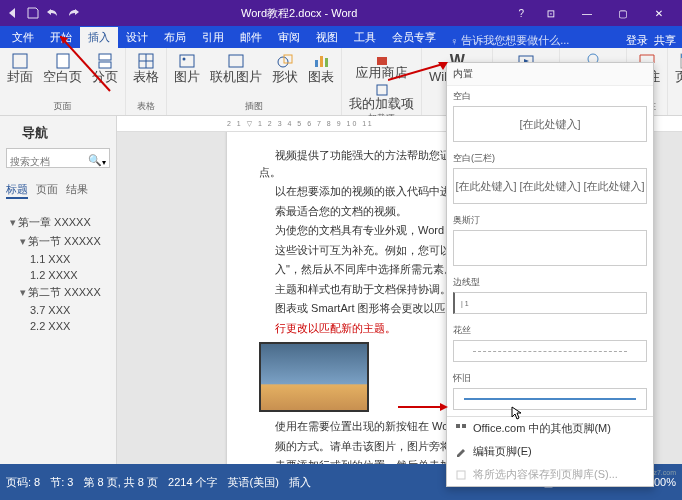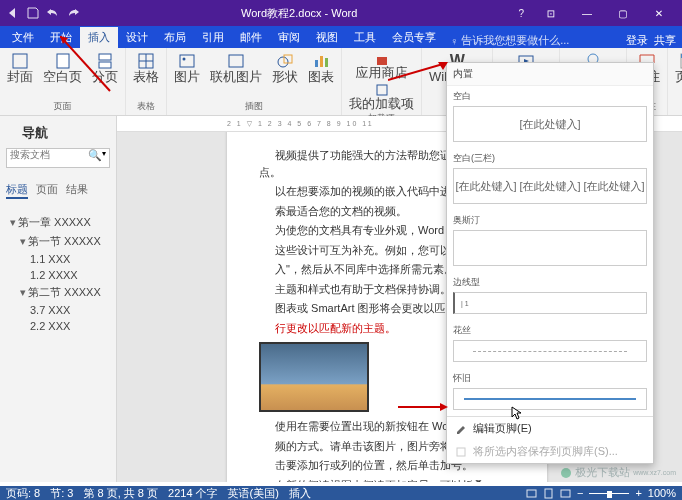--- a/index.html
+++ b/index.html
@@ -19,21 +19,21 @@
 .ribbon{height:68px;background:#f3f3f3;border-bottom:1px solid #d6d6d6;display:flex;position:relative}
 .group{border-right:1px solid #e4e4e4;padding:2px 4px;display:flex;flex-direction:column;align-items:center;gap:1px}
 .group .row{display:flex;gap:4px;align-items:flex-start}
 .group .lab{font-size:9px;color:#666;margin-top:auto}
 .btnv{display:flex;flex-direction:column;align-items:center;gap:1px;padding:2px 3px;font-size:9px;color:#444}
 .btnv svg{width:18px;height:18px;fill:#2b579a}
 .btnv.sm svg{width:14px;height:14px}
 .btnv .t{font-size:13px;line-height:11px;text-align:center;white-space:nowrap}
 .sidepane{position:absolute;top:116px;left:0;width:117px;bottom:18px;background:#f3f3f3;border-right:1px solid #d6d6d6;padding:4px 6px}
 .sidepane h3{font-size:13px;color:#333;margin:4px 16px 6px}
-.sidepane .sbox{display:flex;align-items:flex-start;border:1px solid #c5c5c5;background:#fff;height:20px;padding:0 3px}
+.sidepane .sbox{display:flex;align-items:flex-end;border:1px solid #c5c5c5;background:#fff;height:20px;padding:0 3px}
 .sidepane .sbox input{flex:1;border:none;outline:none;font-size:10px;width:70px}
 .sidepane .tabs2{display:flex;gap:8px;margin:14px 0;font-size:10px;color:#666}
 .sidepane .tabs2 .a{color:#2b579a;border-bottom:2px solid #2b579a}
 .tree{font-size:10px;color:#444}
 .tree .n{padding:2px 0 2px 4px}
 .tree .n.l2{padding-left:14px}
 .tree .n.l3{padding-left:24px}
 .tree .car{display:inline-block;width:8px;color:#666}
 .ruler{position:absolute;top:116px;left:117px;right:0;height:16px;background:#fff;border-bottom:1px solid #ddd;font-size:7px;color:#888;display:flex;align-items:center;padding-left:110px;letter-spacing:2px}
 .doc{position:absolute;top:132px;left:117px;right:0;bottom:18px;background:#e6e6e6;overflow:hidden}
@@ -48,21 +48,21 @@
 .footer-dd .item.sm{height:22px}
 .footer-dd .menu{border-top:1px solid #ddd}
 .footer-dd .menu .mi{padding:4px 8px;display:flex;align-items:center;gap:6px;color:#333}
 .footer-dd .menu .mi.dis{color:#aaa}
 .footer-dd .menu .mi.sel{background:#cde0f0}
 .footer-dd .menu .mi svg{width:12px;height:12px;fill:#666}
 .arrow{position:absolute;z-index:20;pointer-events:none}
 .arrow.a1{top:36px;left:60px;width:60px;height:60px}
 .arrow.a2{top:62px;left:388px;width:60px;height:20px}
 .arrow.a3{top:398px;left:398px;width:50px;height:18px}
-.status{position:absolute;bottom:0;left:0;right:0;height:14px;background:#2b579a;color:#fff;font-size:9px;display:flex;align-items:center;padding:0 6px}
+.status{position:absolute;bottom:0;left:0;right:0;height:36px;background:#2b579a;color:#fff;font-size:9px;display:flex;align-items:center;padding:0 6px}
 .status .s{margin-right:10px}
 .status .right{margin-left:auto;display:flex;align-items:center;gap:6px}
 .status .right svg{width:11px;height:11px;fill:#fff;opacity:.85}
 .wm{position:absolute;right:6px;bottom:20px;font-size:9px;color:#9aa;opacity:.85;display:flex;align-items:center;gap:3px;z-index:5}
 .cursor{position:absolute;top:406px;left:511px;z-index:30;width:14px;height:14px}
 </style>
 </head>
 <body>
 
 <div class="titlebar">
@@ -360,20 +360,27 @@
   <div class="item sm">
       <span style="border-bottom:1px dashed #aaa;width:80%"></span>
     </div>
   <div class="cat">怀旧</div>
   <div class="item sm">
       <span style="border-bottom:2px solid #4a88c7;width:90%"></span>
     </div>
   <div class="menu">
     <div class="mi">
         <svg>
+          <rect x="1" y="1" width="4" height="4"></rect>
+          <rect x="7" y="1" width="4" height="4"></rect>
+        </svg>
+        <span>Office.com 中的其他页脚(M)</span>
+      </div>
+    <div class="mi">
+        <svg>
           <path d="M2 9l6-6 2 2-6 6H2V9z"></path>
         </svg>
         <span>编辑页脚(E)</span>
       </div>
     <div class="mi dis">
         <svg>
           <rect x="2" y="2" width="8" height="8" fill="none" stroke="#ccc"></rect>
         </svg>
         <span>将所选内容保存到页脚库(S)...</span>
       </div>

